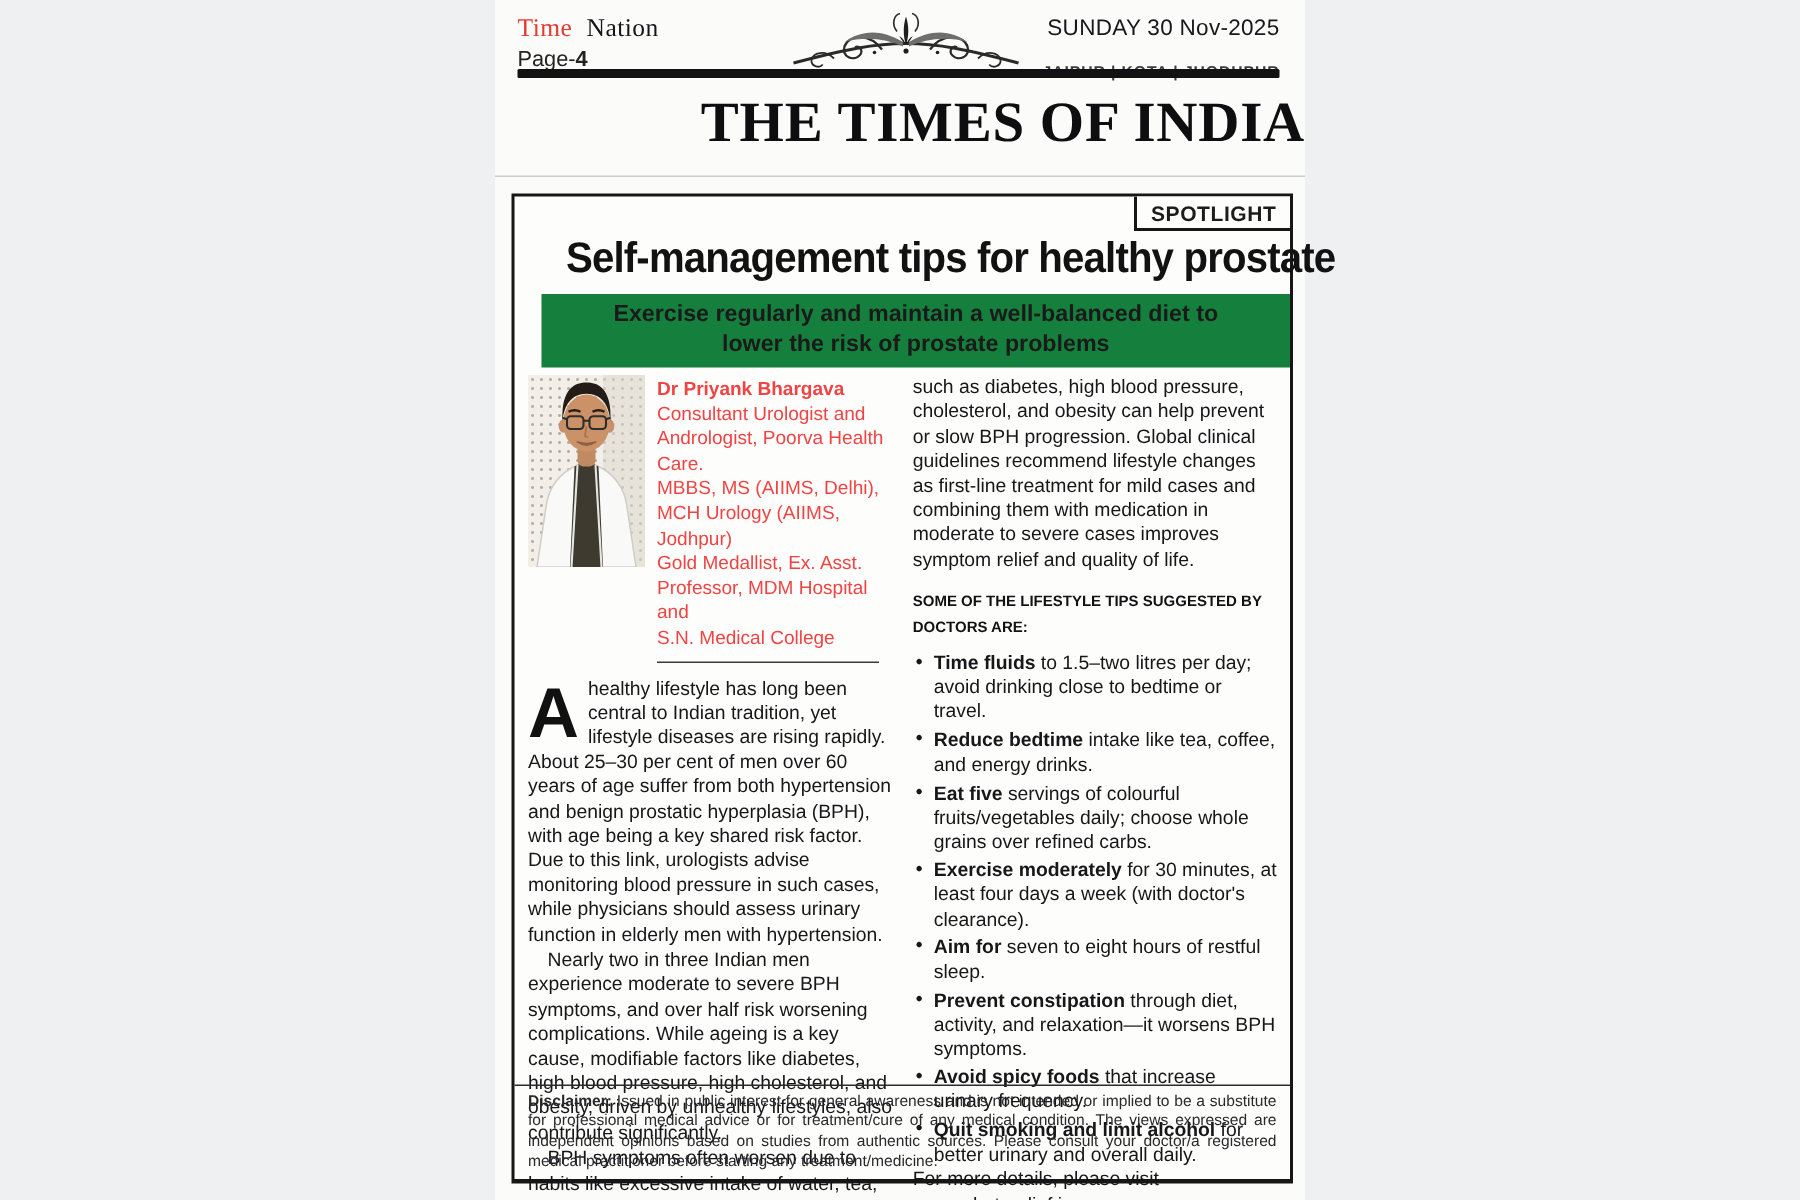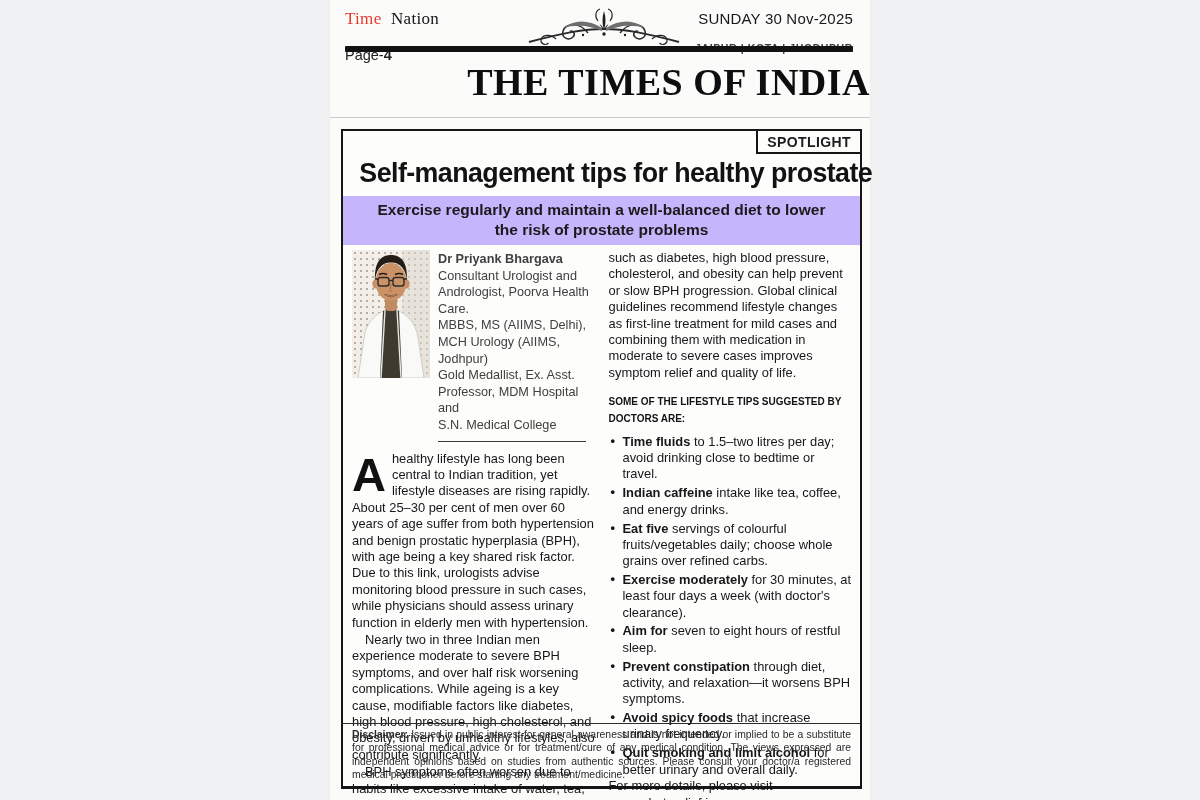--- a/index.html
+++ b/index.html
@@ -6,57 +6,57 @@
   html,body { width:1200px; height:800px; overflow:hidden; }
   body { background:#eff0f1; font-family:"Liberation Sans", sans-serif; color:#1c1c1c; position:relative; }
 
   .paper { position:absolute; left:330px; top:0; width:540px; height:800px; background:#fbfbfa; }
 
   
   .hdr-left { position:absolute; left:15px; top:9px; }
   .hdr-brand { font-family:"Liberation Serif", serif; font-size:17px; letter-spacing:.3px; }
   .hdr-brand .red { color:#e63a30; }
   .hdr-brand .blk { color:#15151a; margin-left:5px; }
-  .hdr-page { font-size:14.5px; margin-top:18px; color:#222; }
+  .hdr-page { font-size:14.5px; margin-top:3px; color:#222; }
   .hdr-page b { font-weight:bold; }
   .hdr-right { position:absolute; right:17px; top:10px; text-align:right; }
   .hdr-date { font-weight:normal; font-size:15px; letter-spacing:.2px; color:#17171c; }
   .hdr-cities { font-weight:bold; font-size:10.5px; letter-spacing:.6px; color:#3c3c40; margin-top:15px; }
   .ornament { position:absolute; left:198px; top:4px; width:152px; height:44px; }
   .hdr-rule { position:absolute; left:15px; top:46px; width:508px; height:6px; background:#121212; border-radius:1px; }
 
   .masthead { position:absolute; left:0; top:60px; width:540px; text-align:right;
               font-family:"Liberation Serif", serif; font-weight:600; font-size:38px;
               letter-spacing:.5px; color:#0e0e10; }
   .masthead-hairline { position:absolute; left:0; top:117px; width:540px; height:1px; background:#cccccc; }
 
   
   .article { position:absolute; left:11px; top:129px; width:521px; height:660px;
-             background:#fdfdfc; border:2px solid #161616; border-bottom-width:3.5px; }
+             background:#fdfdfc; border:2px solid #161616; border-bottom-width:3.5px;padding-left:18px; }
 
   .spotlight { position:absolute; top:0; right:0; border-left:2.5px solid #161616; border-bottom:2.5px solid #161616;
                padding:3px 9px 2px; font-weight:bold; font-size:14px; letter-spacing:.4px; background:#fdfdfc; }
 
   .headline { margin-top:25px; text-align:center; white-space:nowrap; }
   .headline span { display:inline-block; font-weight:bold; font-size:28.5px; letter-spacing:-.6px;
                    transform:scaleX(.94); transform-origin:center; color:#121212; }
-  .subhead { margin-top:7px; background:#c4b5fd; text-align:center; font-weight:bold;
+  .subhead { margin-top:7px; background:#15803d; text-align:center; font-weight:bold;
              font-size:15.5px; line-height:19.5px; padding:4px 26px 6px; color:#1a1a1a; }
 
   .cols { position:absolute; left:9px; right:8px; top:119px; bottom:47px; display:flex; gap:13px; }
   .col { flex:1; min-width:0; display:flex; flex-direction:column; }
 
   
   .bio-row { display:flex; gap:8px; }
   .photo { width:78px; height:128px; flex:0 0 78px; position:relative;
            background-color:#f3efe8;
            background-image:radial-gradient(#b4aea3 .8px, rgba(0,0,0,0) 1.1px);
            background-size:6px 6px; overflow:hidden; }
   .photo svg { position:absolute; left:0; top:0; }
-  .bio-txt { font-size:12.7px; line-height:16.6px; color:#404040; padding-top:1px; }
+  .bio-txt { font-size:12.7px; line-height:16.6px; color:#ef4444; padding-top:1px; }
   .bio-name { font-weight:bold; }
   .bio-divider { height:0; border-bottom:1.6px solid #3a3a3a; margin:7px 0 9px 86px; width:148px; }
 
   
   .para { font-size:12.9px; line-height:16.4px; color:#17171a; }
   .para + .para { margin-top:1px; }
   .para.indent { text-indent:13px; }
   .dropcap { float:left; font-weight:bold; font-size:47px; line-height:41px; padding:3px 6px 0 0; color:#111; }
 
   .tips-heading { font-weight:bold; font-size:10px; line-height:16.5px; margin:13px 0 4px; color:#121215; }
@@ -172,21 +172,21 @@
         <div class="para indent">BPH symptoms often worsen due to habits like excessive intake of water, tea, and coffee—mistakenly believed to flush out illness. Breaking these habits and managing lifestyle diseases</div>
       </div>
 
       <div class="col">
         <div class="para">such as diabetes, high blood pressure, cholesterol, and obesity can help prevent or slow BPH progression. Global clinical guidelines recommend lifestyle changes as first-line treatment for mild cases and combining them with medication in moderate to severe cases improves symptom relief and quality of life.</div>
 
         <div class="tips-heading">SOME OF THE LIFESTYLE TIPS SUGGESTED BY DOCTORS ARE:</div>
 
         <ul class="tips-list">
           <li><span class="dot">•</span><b>Time fluids</b><span> to 1.5–two litres per day; avoid drinking close to bedtime or travel.</span></li>
-          <li><span class="dot">•</span><b>Indian caffeine</b><span> intake like tea, coffee, and energy drinks.</span></li>
+          <li><span class="dot">•</span><b>Reduce bedtime</b><span> intake like tea, coffee, and energy drinks.</span></li>
           <li><span class="dot">•</span><b>Eat five</b><span> servings of colourful fruits/vegetables daily; choose whole grains over refined carbs.</span></li>
           <li><span class="dot">•</span><b>Exercise moderately</b><span> for 30 minutes, at least four days a week (with doctor's clearance).</span></li>
           <li><span class="dot">•</span><b>Aim for</b><span> seven to eight hours of restful sleep.</span></li>
           <li><span class="dot">•</span><b>Prevent constipation</b><span> through diet, activity, and relaxation—it worsens BPH symptoms.</span></li>
           <li><span class="dot">•</span><b>Avoid spicy foods</b><span> that increase urinary frequency.</span></li>
           <li><span class="dot">•</span><b>Quit smoking and limit alcohol</b><span> for better urinary and overall daily.</span></li>
         </ul>
 
         <div class="contact">
           <div>For more details, please visit www.whatarelief.in</div>

